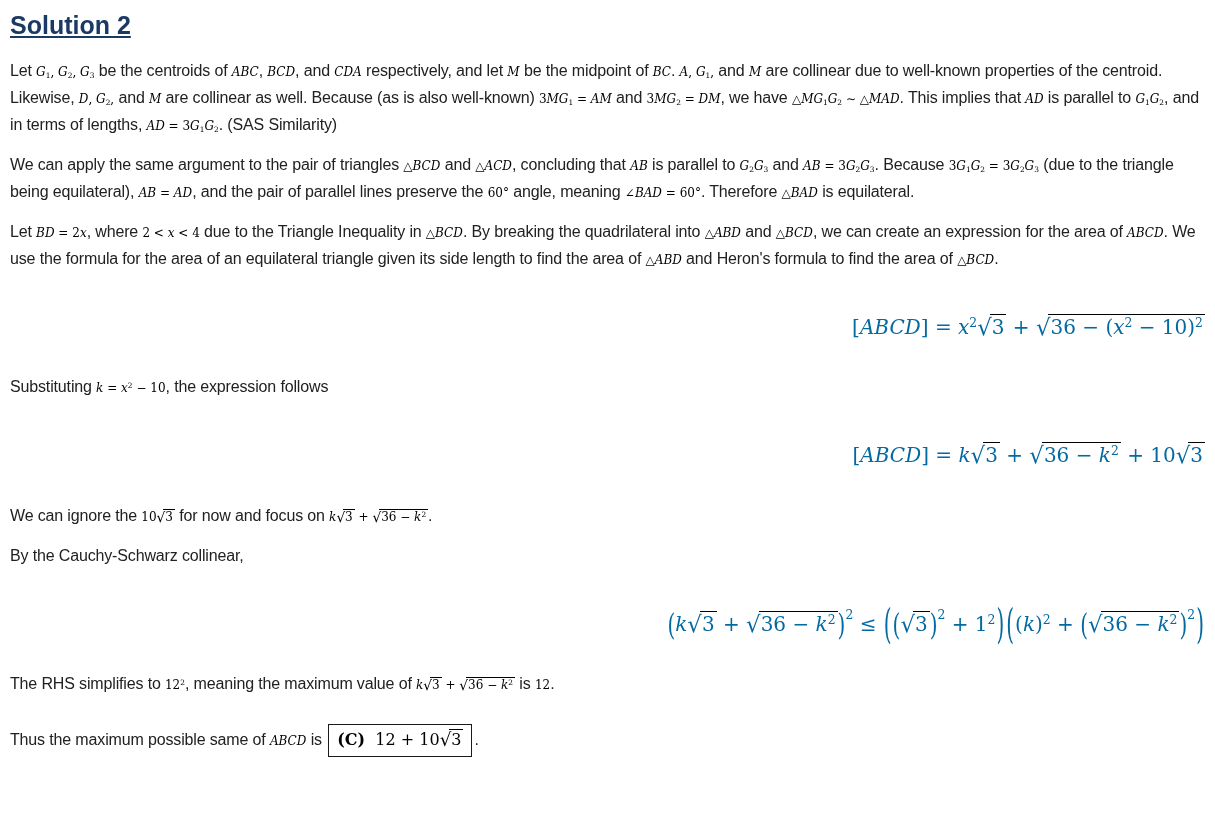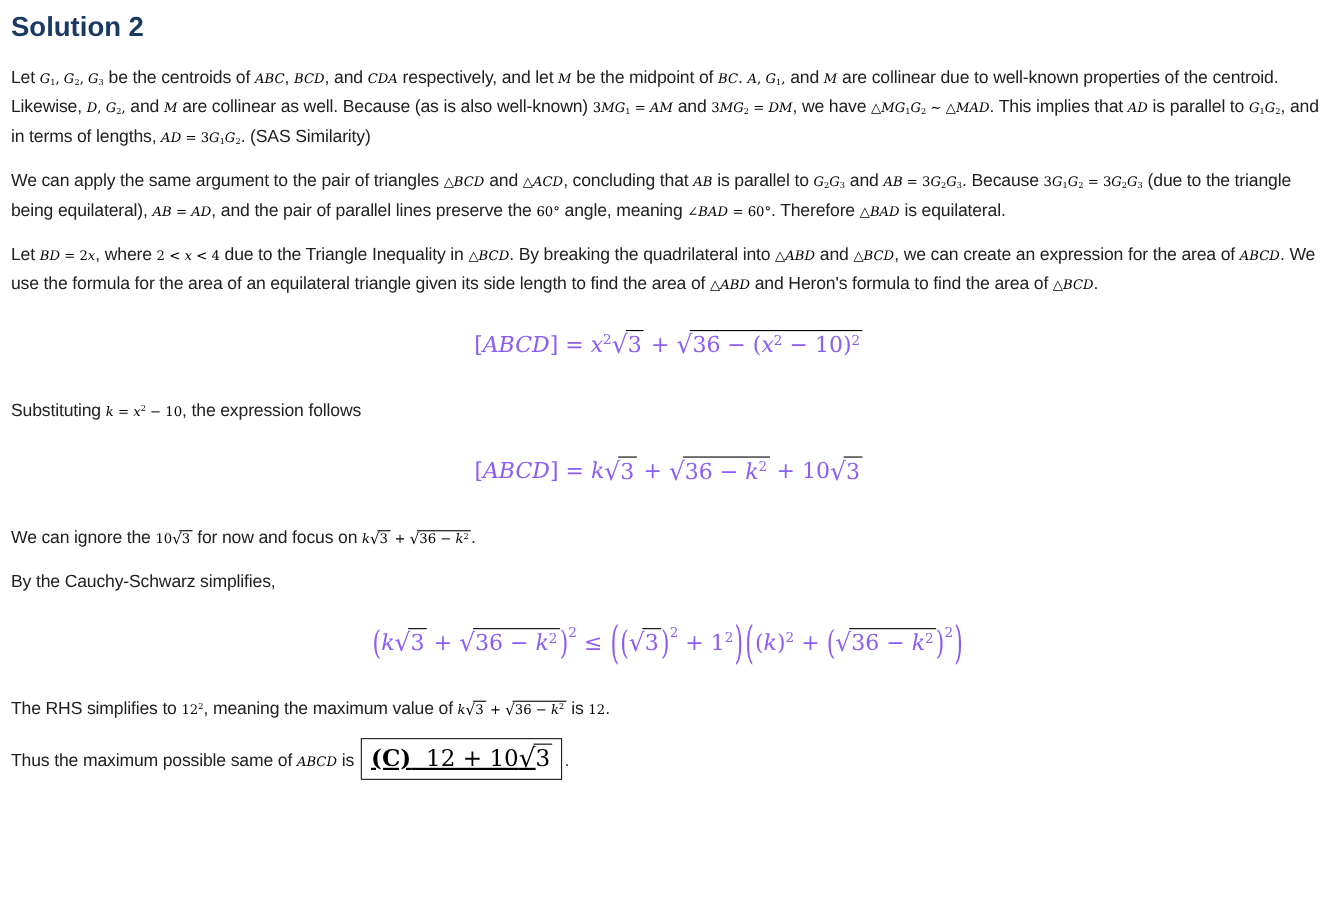--- a/index.html
+++ b/index.html
@@ -2,21 +2,21 @@
 <html><head>
 <meta charset="utf-8">
 <style>
   html, body { margin:0; padding:0; background:#ffffff; }
   body { font-family:"Liberation Sans", sans-serif; color:#202122; }
   .page { width:1215px; min-height:839px; box-sizing:border-box; padding:6px 10px 10px 10px; background:#ffffff; }
 
   h2.heading {
     font-family:"Liberation Sans", sans-serif;
     font-size:25px; font-weight:700; color:#1b3a63;
-    margin:4px 0 17px 0; line-height:1.2;
+    margin:4px 0 17px 0; line-height:1.2;text-decoration:underline;
   }
 
   p.para {
     font-size:16px; line-height:27px; letter-spacing:-0.15px;
     margin:0 0 13px 0; color:#202122;
   }
 
   
   .math {
     font-family:"DejaVu Serif", serif;
@@ -35,46 +35,46 @@
     padding:1px 2px 0 2px; margin-left:-2px; line-height:1.1;
   }
 
   .bp { display:inline-block; font-style:normal; }
   .b1 { transform:scaleY(1.5); }
   .b2 { transform:scaleY(2.05); padding:0 1px; }
   .b1 + .sup { vertical-align:0.95em; }
 
   .equation {
     font-family:"DejaVu Serif", serif;
-    font-size:20px; color:#8b5cf6; text-align:center;
-    margin:21px 0 24px 0; line-height:1.9;
+    font-size:20px; color:#0369a1; text-align:right;
+    margin:34px 0 24px 0; line-height:1.9;
   }
 
   .boxed {
     display:inline-block; border:1px solid #1a1a1a;
-    padding:4px 8px 6px 8px; margin:0 2px; font-size:21px; line-height:1.1;text-decoration:underline;
+    padding:4px 8px 6px 8px; margin:14px 2px; font-size:16px; line-height:1.1;
   }
   b.up, .up { font-style:normal; }
 </style>
 </head>
 <body>
 
 <div class="page">
   <h2 class="heading">Solution 2</h2>
 
   <p class="para"><span>Let </span><span class="math"><i>G</i><span class="sub">1</span>, <i>G</i><span class="sub">2</span>, <i>G</i><span class="sub">3</span></span><span> be the centroids of </span><span class="math"><i>ABC</i></span><span>, </span><span class="math"><i>BCD</i></span><span>, and </span><span class="math"><i>CDA</i></span><span> respectively, and let </span><span class="math"><i>M</i></span><span> be the midpoint of </span><span class="math"><i>BC</i></span><span>. </span><span class="math"><i>A</i>, <i>G</i><span class="sub">1</span>,</span><span> and </span><span class="math"><i>M</i></span><span> are collinear due to well-known properties of the centroid. Likewise, </span><span class="math"><i>D</i>, <i>G</i><span class="sub">2</span>,</span><span> and </span><span class="math"><i>M</i></span><span> are collinear as well. Because (as is also well-known) </span><span class="math">3<i>MG</i><span class="sub">1</span> = <i>AM</i></span><span> and </span><span class="math">3<i>MG</i><span class="sub">2</span> = <i>DM</i></span><span>, we have </span><span class="math">△<i>MG</i><span class="sub">1</span><i>G</i><span class="sub">2</span> ∼ △<i>MAD</i></span><span>. This implies that </span><span class="math"><i>AD</i></span><span> is parallel to </span><span class="math"><i>G</i><span class="sub">1</span><i>G</i><span class="sub">2</span></span><span>, and in terms of lengths, </span><span class="math"><i>AD</i> = 3<i>G</i><span class="sub">1</span><i>G</i><span class="sub">2</span></span><span>. (SAS Similarity)</span></p>
   <p class="para"><span>We can apply the same argument to the pair of triangles </span><span class="math">△<i>BCD</i></span><span> and </span><span class="math">△<i>ACD</i></span><span>, concluding that </span><span class="math"><i>AB</i></span><span> is parallel to </span><span class="math"><i>G</i><span class="sub">2</span><i>G</i><span class="sub">3</span></span><span> and </span><span class="math"><i>AB</i> = 3<i>G</i><span class="sub">2</span><i>G</i><span class="sub">3</span></span><span>. Because </span><span class="math">3<i>G</i><span class="sub">1</span><i>G</i><span class="sub">2</span> = 3<i>G</i><span class="sub">2</span><i>G</i><span class="sub">3</span></span><span> (due to the triangle being equilateral), </span><span class="math"><i>AB</i> = <i>AD</i></span><span>, and the pair of parallel lines preserve the </span><span class="math">60°</span><span> angle, meaning </span><span class="math">∠<i>BAD</i> = 60°</span><span>. Therefore </span><span class="math">△<i>BAD</i></span><span> is equilateral.</span></p>
   <p class="para"><span>Let </span><span class="math"><i>BD</i> = 2<i>x</i></span><span>, where </span><span class="math">2 &lt; <i>x</i> &lt; 4</span><span> due to the Triangle Inequality in </span><span class="math">△<i>BCD</i></span><span>. By breaking the quadrilateral into </span><span class="math">△<i>ABD</i></span><span> and </span><span class="math">△<i>BCD</i></span><span>, we can create an expression for the area of </span><span class="math"><i>ABCD</i></span><span>. We use the formula for the area of an equilateral triangle given its side length to find the area of </span><span class="math">△<i>ABD</i></span><span> and Heron's formula to find the area of </span><span class="math">△<i>BCD</i></span><span>.</span></p>
 
   <div class="equation">[<i>ABCD</i>] = <i>x</i><span class="sup">2</span><span class="sqrt"><span class="rsign">√</span><span class="rad">3</span></span> + <span class="sqrt"><span class="rsign">√</span><span class="rad">36 − (<i>x</i><span class="sup">2</span> − 10)<span class="sup">2</span></span></span></div>
 
   <p class="para"><span>Substituting </span><span class="math"><i>k</i> = <i>x</i><span class="sup">2</span> − 10</span><span>, the expression follows</span></p>
 
   <div class="equation">[<i>ABCD</i>] = <i>k</i><span class="sqrt"><span class="rsign">√</span><span class="rad">3</span></span> + <span class="sqrt"><span class="rsign">√</span><span class="rad">36 − <i>k</i><span class="sup">2</span></span></span> + 10<span class="sqrt"><span class="rsign">√</span><span class="rad">3</span></span></div>
 
   <p class="para"><span>We can ignore the </span><span class="math">10<span class="sqrt"><span class="rsign">√</span><span class="rad">3</span></span></span><span> for now and focus on </span><span class="math"><i>k</i><span class="sqrt"><span class="rsign">√</span><span class="rad">3</span></span> + <span class="sqrt"><span class="rsign">√</span><span class="rad">36 − <i>k</i><span class="sup">2</span></span></span></span><span>.</span></p>
-  <p class="para"><span>By the Cauchy-Schwarz simplifies,</span></p>
+  <p class="para"><span>By the Cauchy-Schwarz collinear,</span></p>
 
   <div class="equation"><span class="bp b1">(</span><i>k</i><span class="sqrt"><span class="rsign">√</span><span class="rad">3</span></span> + <span class="sqrt"><span class="rsign">√</span><span class="rad">36 − <i>k</i><span class="sup">2</span></span></span><span class="bp b1">)</span><span class="sup">2</span> ≤ <span class="bp b2">(</span><span class="bp b1">(</span><span class="sqrt"><span class="rsign">√</span><span class="rad">3</span></span><span class="bp b1">)</span><span class="sup">2</span> + 1<span class="sup">2</span><span class="bp b2">)</span><span class="bp b2">(</span>(<i>k</i>)<span class="sup">2</span> + <span class="bp b1">(</span><span class="sqrt"><span class="rsign">√</span><span class="rad">36 − <i>k</i><span class="sup">2</span></span></span><span class="bp b1">)</span><span class="sup">2</span><span class="bp b2">)</span></div>
 
   <p class="para"><span>The RHS simplifies to </span><span class="math">12<span class="sup">2</span></span><span>, meaning the maximum value of </span><span class="math"><i>k</i><span class="sqrt"><span class="rsign">√</span><span class="rad">3</span></span> + <span class="sqrt"><span class="rsign">√</span><span class="rad">36 − <i>k</i><span class="sup">2</span></span></span></span><span> is </span><span class="math">12</span><span>.</span></p>
   <p class="para"><span>Thus the maximum possible same of </span><span class="math"><i>ABCD</i></span><span> is </span><span class="math boxed"><b class="up">(C)</b>&nbsp; 12 + 10<span class="sqrt"><span class="rsign">√</span><span class="rad">3</span></span></span><span>.</span></p>
 </div>
 
 </body></html>

